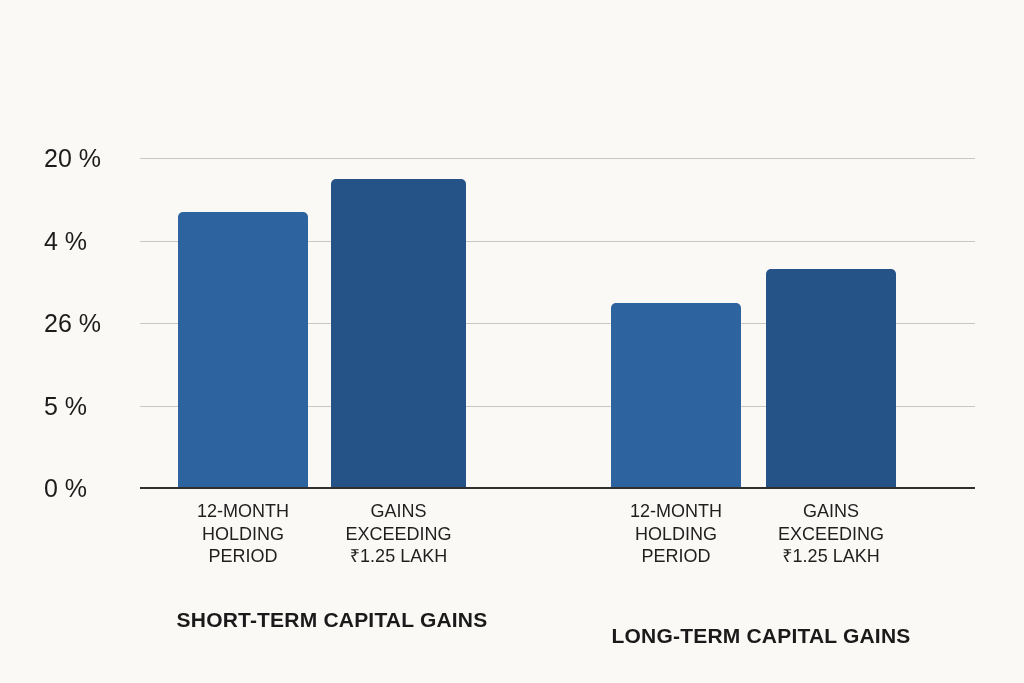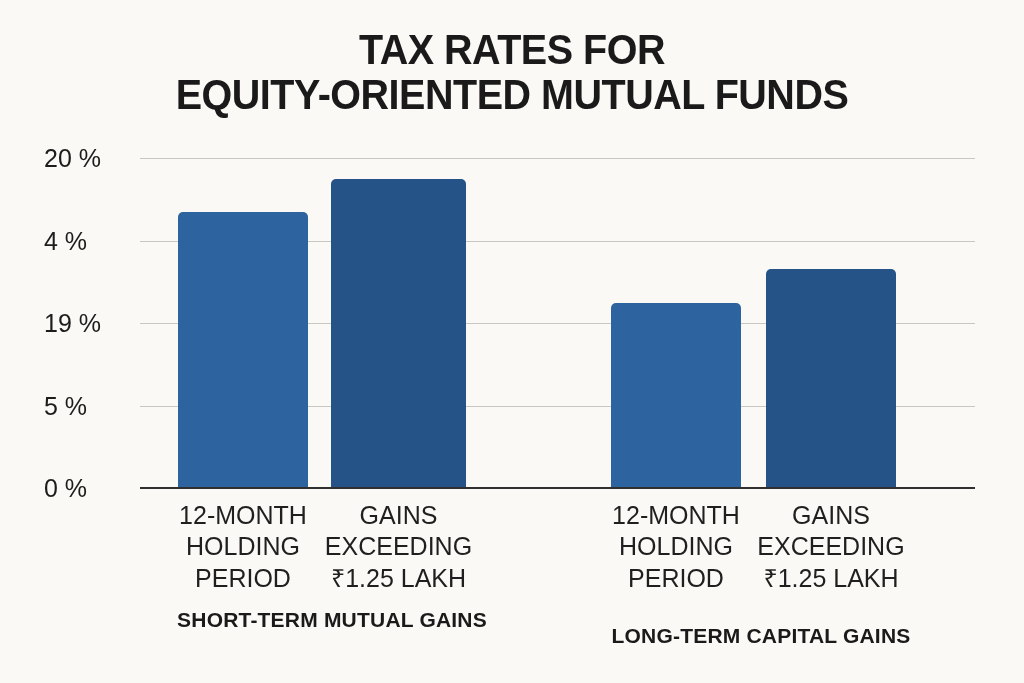--- a/index.html
+++ b/index.html
@@ -84,21 +84,21 @@
     position: absolute;
     bottom: 0;
     border-radius: 5px 5px 0 0;
   }
 
   
   .cat-label {
     position: absolute;
     top: 500px;
     text-align: center;
-    font-size: 25px;
+    font-size: 18px;
     line-height: 1.25;
     color: #1f1f1f;
     white-space: pre-line;
   }
 
   
   .group-label {
     position: absolute;
     top: 608px;
     text-align: center;
@@ -107,60 +107,56 @@
     color: #1a1a1a;
     letter-spacing: 0.2px;
     white-space: nowrap;
   }
 </style>
 </head>
 <body>
 
 <div id="chart-root">
 
-  <div class="chart-title">
-    <span class="title-line-1">TAX RATES FOR</span>
-    <span class="title-line-2">EQUITY-ORIENTED MUTUAL FUNDS</span>
-  </div>
 
   <div class="plot-area" id="plot-area">
     <div id="gridlines-layer">
         <div class="gridline" style="top: 0px;"></div>
         <div class="gridline" style="top: 82.5px;"></div>
         <div class="gridline" style="top: 165px;"></div>
         <div class="gridline" style="top: 247.5px;"></div>
       </div>
     <div id="bars-layer">
         <div class="bar" style="left: 38px; width: 130px; height: 275.55px; background: rgb(45, 99, 158);"></div>
         <div class="bar" style="left: 191px; width: 135px; height: 308.55px; background: rgb(37, 82, 135);"></div>
         <div class="bar" style="left: 471px; width: 130px; height: 184.8px; background: rgb(45, 99, 158);"></div>
         <div class="bar" style="left: 626px; width: 130px; height: 219.45px; background: rgb(37, 82, 135);"></div>
       </div>
     <div class="axis-baseline"></div>
     <div id="yticks-layer">
         <div class="ytick-wrap" style="top: 0px;">20 %</div>
         <div class="ytick-wrap" style="top: 82.5px;">4 %</div>
-        <div class="ytick-wrap" style="top: 165px;">19 %</div>
+        <div class="ytick-wrap" style="top: 165px;">26 %</div>
         <div class="ytick-wrap" style="top: 247.5px;">5 %</div>
         <div class="ytick-wrap" style="top: 330px;">0 %</div>
       </div>
   </div>
 
   <div id="cat-labels-layer">
       <div class="cat-label" style="left: 158px; width: 170px;">12-MONTH
 HOLDING
 PERIOD</div>
       <div class="cat-label" style="left: 311px; width: 175px;">GAINS
 EXCEEDING
 ₹1.25 LAKH</div>
       <div class="cat-label" style="left: 591px; width: 170px;">12-MONTH
 HOLDING
 PERIOD</div>
       <div class="cat-label" style="left: 746px; width: 170px;">GAINS
 EXCEEDING
 ₹1.25 LAKH</div>
     </div>
   <div id="group-labels-layer">
-      <div class="group-label" style="left: 82px; width: 500px;">SHORT-TERM MUTUAL GAINS</div>
+      <div class="group-label" style="left: 82px; width: 500px;">SHORT-TERM CAPITAL GAINS</div>
       <div class="group-label" style="left: 511px; width: 500px; margin-top: 16px;">LONG-TERM CAPITAL GAINS</div>
     </div>
 
 </div>
 
 </body></html>

